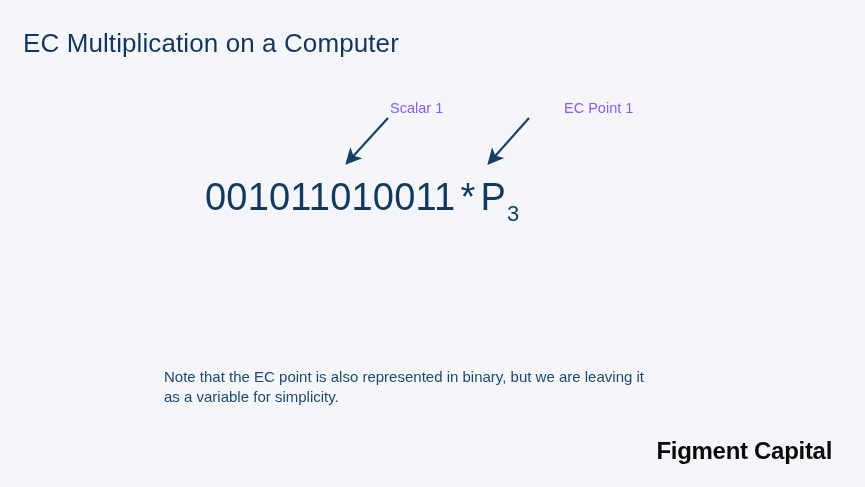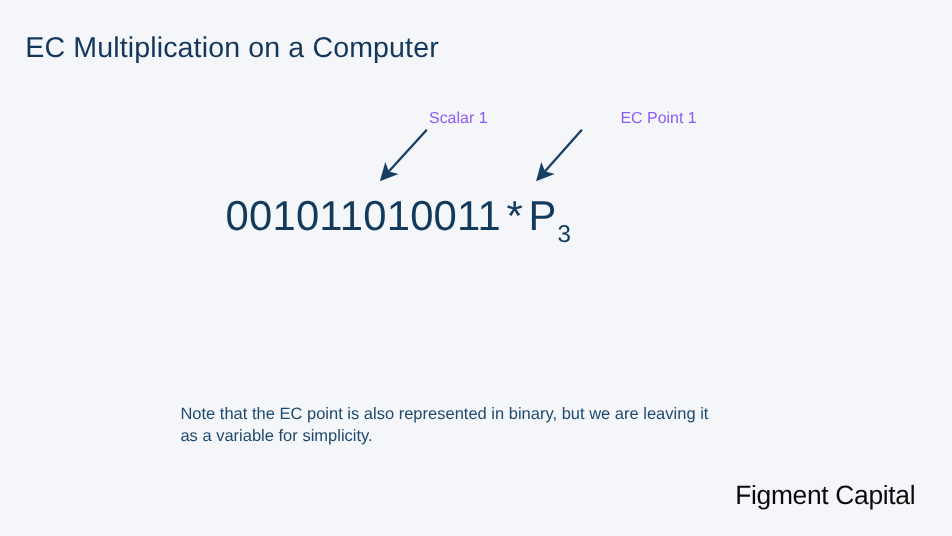--- a/index.html
+++ b/index.html
@@ -89,21 +89,21 @@
     font-size: 15px;
     line-height: 19.5px;
     color: #1d4a6e;
     margin-top: 24px;
   }
   #brand-logo {
     position: absolute;
     right: 33px;
     bottom: 22px;
     font-size: 24px;
-    font-weight: 400;
+    font-weight: 700;
     letter-spacing: -0.3px;
     color: #0a0a0a;
     white-space: nowrap;
   }
 </style>
 </head>
 <body>
 
 <div id="slide">
 

